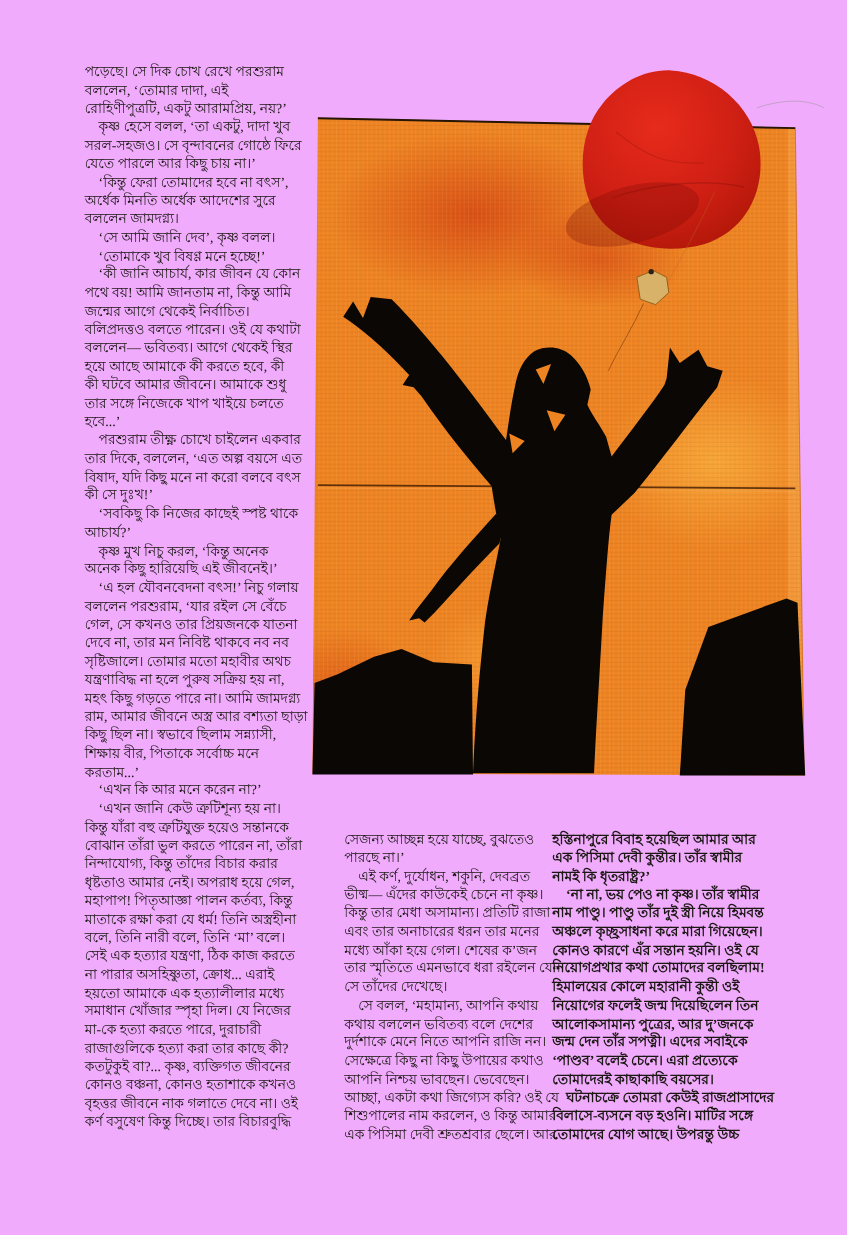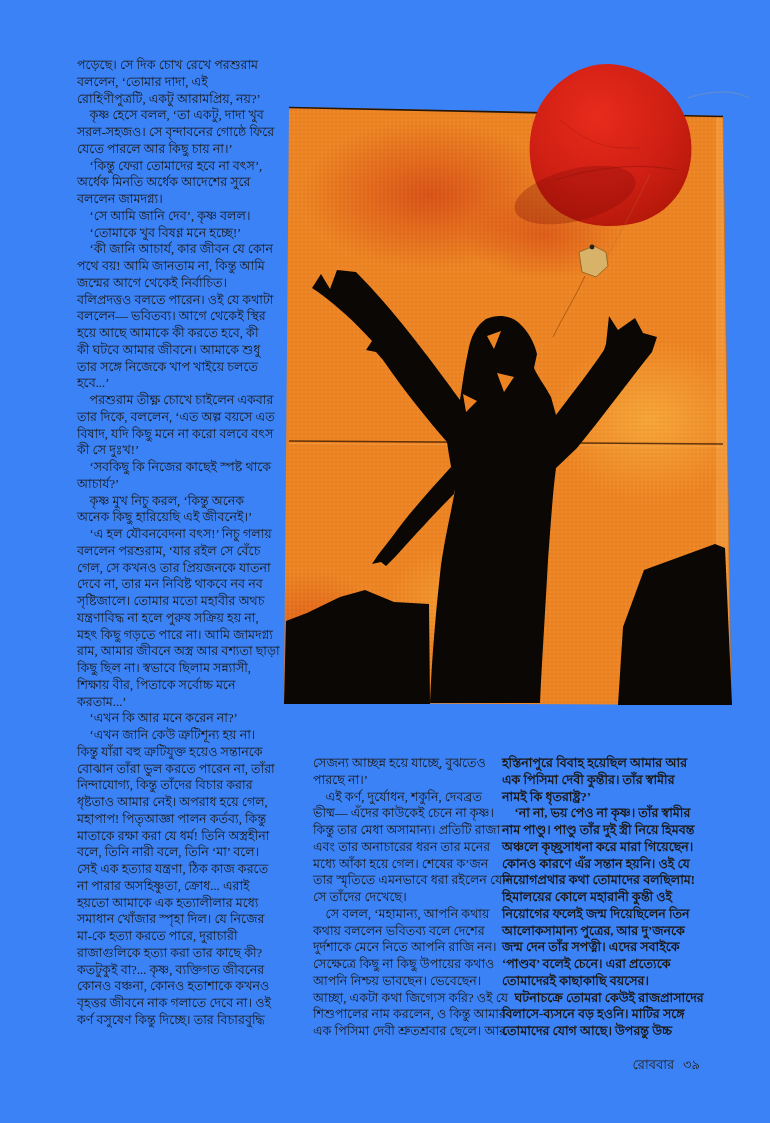--- a/index.html
+++ b/index.html
@@ -1,17 +1,17 @@
 <!DOCTYPE html>
 <html><head>
 <meta charset="utf-8">
 <style>
   html,body{margin:0;padding:0;background:#e9e9e9;}
   .page{
-    position:relative;width:770px;height:1123px;background:#3b82f6;
+    position:relative;width:770px;height:1123px;background:#f0abfc;
     overflow:hidden;margin:0 auto;
     font-family:"Liberation Serif","DejaVu Serif",serif;color:#1b1713;
   }
   .col{
     position:absolute;white-space:pre-line;
     font-size:12.6px;line-height:16.75px;text-align:left;
   }
   .col-left{left:77px;top:57px;width:216px;}
   .col-mid{left:293px;top:755px;width:208px;margin-left:20px;}
   .col-right{left:502px;top:755px;width:242px;font-weight:bold;}
@@ -113,23 +113,20 @@
 হিমালয়ের কোলে মহারানী কুন্তী ওই
 নিয়োগের ফলেই জন্ম দিয়েছিলেন তিন
 আলোকসামান্য পুত্রের, আর দু’জনকে
 জন্ম দেন তাঁর সপত্নী। এদের সবাইকে
 ‘পাণ্ডব’ বলেই চেনে। এরা প্রত্যেকে
 তোমাদেরই কাছাকাছি বয়সের।
  ঘটনাচক্রে তোমরা কেউই রাজপ্রাসাদের
 বিলাসে-ব্যসনে বড় হওনি। মাটির সঙ্গে
 তোমাদের যোগ আছে। উপরন্তু উচ্চ</div>
 
-  <div class="footer">
-    <span>রোববার</span><span class="pgnum">৩৯</span>
-  </div>
 
   <svg class="illus" viewBox="270 50 480 665" xmlns="http://www.w3.org/2000/svg">
     <desc>Paper-collage artwork: black silhouette of a dancing figure with arms raised in a V, long robe and hanging scarf, against crumpled orange paper with a red paper sun at top right, black rock shapes at the bottom corners and a horizontal paper seam.</desc>
     <defs>
       <clipPath id="clipPaper">
         <polygon points="289,107 723,116 731,705 284,703"></polygon>
       </clipPath>
       <pattern id="tex" width="4" height="4" patternUnits="userSpaceOnUse">
         <path d="M0,2 H4" stroke="rgba(120,45,0,0.10)" stroke-width="1"></path>
         <path d="M2,0 V4" stroke="rgba(255,225,160,0.10)" stroke-width="1"></path>

